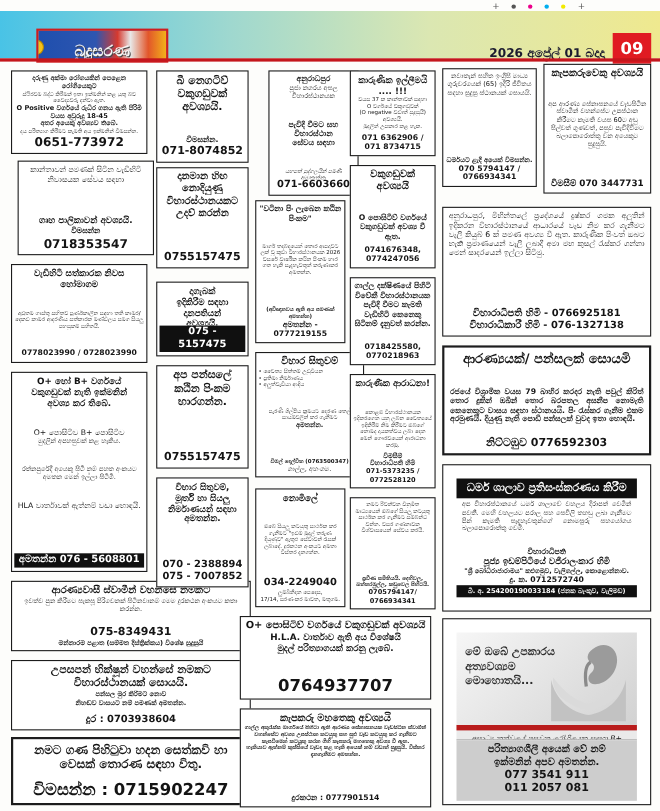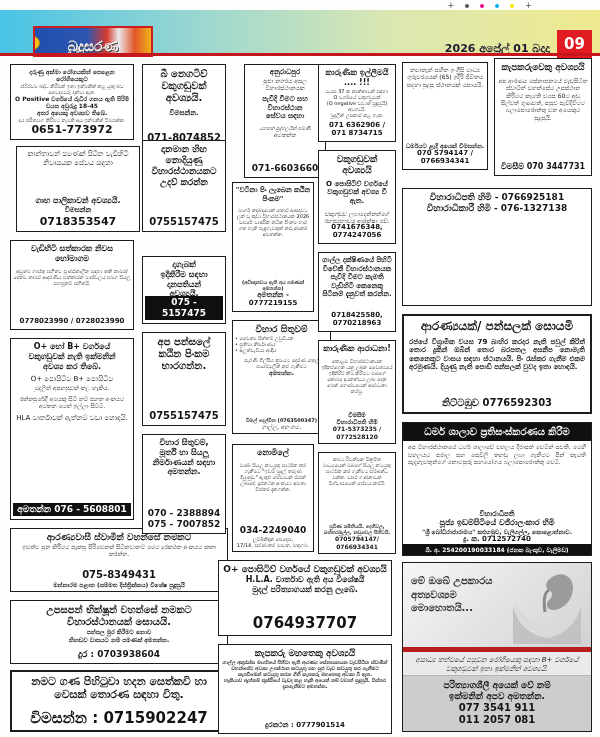--- a/index.html
+++ b/index.html
@@ -13,24 +13,24 @@
 .masthead{position:absolute;left:33px;top:16px;width:120px;height:31px;border:2px solid #cf1d1f;background:linear-gradient(90deg,#1f4fae 0%,#2e56b0 45%,#d63a2f 62%,#e8e8e8 72%,#e2562a 86%,#f2b11a 100%);display:flex;align-items:flex-end;justify-content:center;overflow:hidden}
 .masthead span{font-weight:700;font-size:14px;color:#f4f4f4;text-shadow:1px 1px 0 #444;white-space:nowrap}
 .emblem{position:absolute;left:-9px;top:8px;width:14px;height:14px;border-radius:50%;background:#f5c21a;border:1px solid #b88a00}
 .dateline{position:absolute;right:50px;top:32px;font-size:11px;font-weight:700;color:#1b1b2f;white-space:nowrap}
 .pagebadge{position:absolute;right:8px;top:20px;width:35px;height:28px;background:#e01b22;color:#fff;font-weight:700;font-size:15px;display:flex;align-items:center;justify-content:center}
 .ad{position:absolute;border:1px solid #1c1c1c;background:#fff;padding:3px 2px;text-align:center;line-height:1.22;overflow:hidden;display:flex;flex-direction:column;overflow-wrap:anywhere}
 .thick{border-width:2px}
 .grow{flex:1 1 auto;min-height:0;overflow:hidden}
 .b{font-weight:700}.it{font-style:italic}
 .s5{font-size:5px}.s6{font-size:6px}.s7{font-size:7px}.s8{font-size:8px}.s9{font-size:9px}.s10{font-size:10px}.s11{font-size:11px}.s12{font-size:12px}.s13{font-size:15px}
-.mt2{margin-top:4px}
+.mt2{margin-top:18px}
 .just{text-align:justify;padding:0 3px}
 .inv{background:#101010;color:#fff;display:inline-block;padding:1px 4px;align-self:center}
-.nopad{padding:0}
+.nopad{padding:12px}
 .blkhdr{background:#101010;color:#fff;font-weight:700;font-size:10px;padding:3px 2px}
 .blkftr{background:#101010;color:#fff;font-weight:700;font-size:6px;padding:2px 1px;margin-top:auto}
 .r3in{padding:2px 5px}
 .ap-top{position:relative;height:84px;background:linear-gradient(135deg,#f6f6f6,#d2d2d2);flex:0 0 auto}
 .ap-title{position:absolute;left:8px;top:11px;text-align:left;font-weight:700;font-size:10px;color:#2e2e2e;line-height:1.35}
 .ap-svg{position:absolute;right:4px;top:3px}
 .ap-mid{font-style:italic;font-size:7px;padding:4px 8px;background:#eaeaea;border-top:5px solid #b91c1c;border-bottom:1px solid #b5b5b5;flex:1 1 auto;overflow:hidden}
 .ap-bot{background:#cdcdcd;padding:4px 2px 5px;flex:0 0 auto}
 </style>
 </head>
@@ -120,21 +120,21 @@
 <div class="ad" style="left:142px;top:64px;width:84px;height:84px">
   <div class="grow">
     <div class="b s10">බී නෙගටිව්</div>
     <div class="b s10">වකුගඩුවක්</div>
     <div class="b s10">අවශ්‍යයි.</div>
     <div class="b s7 mt2">විමසන්න.</div>
   </div>
   <div class="b s10">071-8074852</div>
 </div>
 
-<div class="ad" style="left:142px;top:140px;width:84px;height:92px">
+<div class="ad" style="left:142px;top:152px;width:84px;height:92px">
   <div class="grow">
     <div class="b s9">දානමාන හිඟ</div>
     <div class="b s9">නොදියුණු</div>
     <div class="b s9">විහාරස්ථානයකට</div>
     <div class="b s9">උදව් කරන්න</div>
   </div>
   <div class="b s10">0755157475</div>
 </div>
 
 <div class="ad" style="left:142px;top:256px;width:84px;height:68px">
@@ -256,20 +256,21 @@
   <div class="b s7">070 5794147 / 0766934341</div>
 </div>
 
 <div class="ad" style="left:494px;top:58px;width:98px;height:118px">
   <div class="b s9">කැපකරුවෙකු අවශ්‍යයි</div>
   <div class="grow s6 mt2">අප ආරණ්‍ය සේනාසනයේ වැඩසිටින ස්වාමීන් වහන්සේට උපස්ථාන කිරීමට කැමති වයස 60ට අඩු සිල්වත් ගුණවත්, පසුව පැවිදිවීමට බලාපොරොත්තු වන අයෙකුට සුදුසුයි.</div>
   <div class="b s8">විමසීම් 070 3447731</div>
 </div>
 
 <div class="ad" style="left:402px;top:188px;width:190px;height:118px">
+  <div class="grow s7 just">අනුරාධපුර, මිහින්තලේ ප්‍රදේශයේ දුෂ්කර ගමක අලුතින් ඉදිකරන විහාරස්ථානයේ ආධාරයේ වැඩ නිම කර ගැනීමට වැලි කියුබ් 6 ක් පමණ අවශ්‍ය වී ඇත. කාරුණික පිංවත් ඔබට හැකි ප්‍රමාණයෙන් වැලි ලබාදී අමා මහ කුසල් රැස්කර ගන්නා මෙන් සාදරයෙන් ඉල්ලා සිටිමු.</div>
   <div class="b s9">විහාරාධිපති හිමි - 0766925181</div>
   <div class="b s9">විහාරාධිකාරී හිමි - 076-1327138</div>
 </div>
 
 <div class="ad thick" style="left:402px;top:314px;width:190px;height:100px">
   <div class="b s12">ආරණ්‍යයක්/ පන්සලක් සොයමි</div>
   <div class="grow b s7 just mt2">රජයේ විශ්‍රාමික වයස 79 බාහිර කරදර නැති පවුල් කිරිත් තොර දුකින් ඔබින් තොර බරපතල අසනීප නොමැති කෙනෙකුට වාසය සඳහා ස්ථානයයි. පිං රැස්කර ගැනීම එකම අරමුණයි. දියුණු නැති පොඩි පන්සලක් වුවද ඉතා හොඳයි.</div>
   <div class="b s10">නිට්ටඹුව 0776592303</div>
 </div>
 

